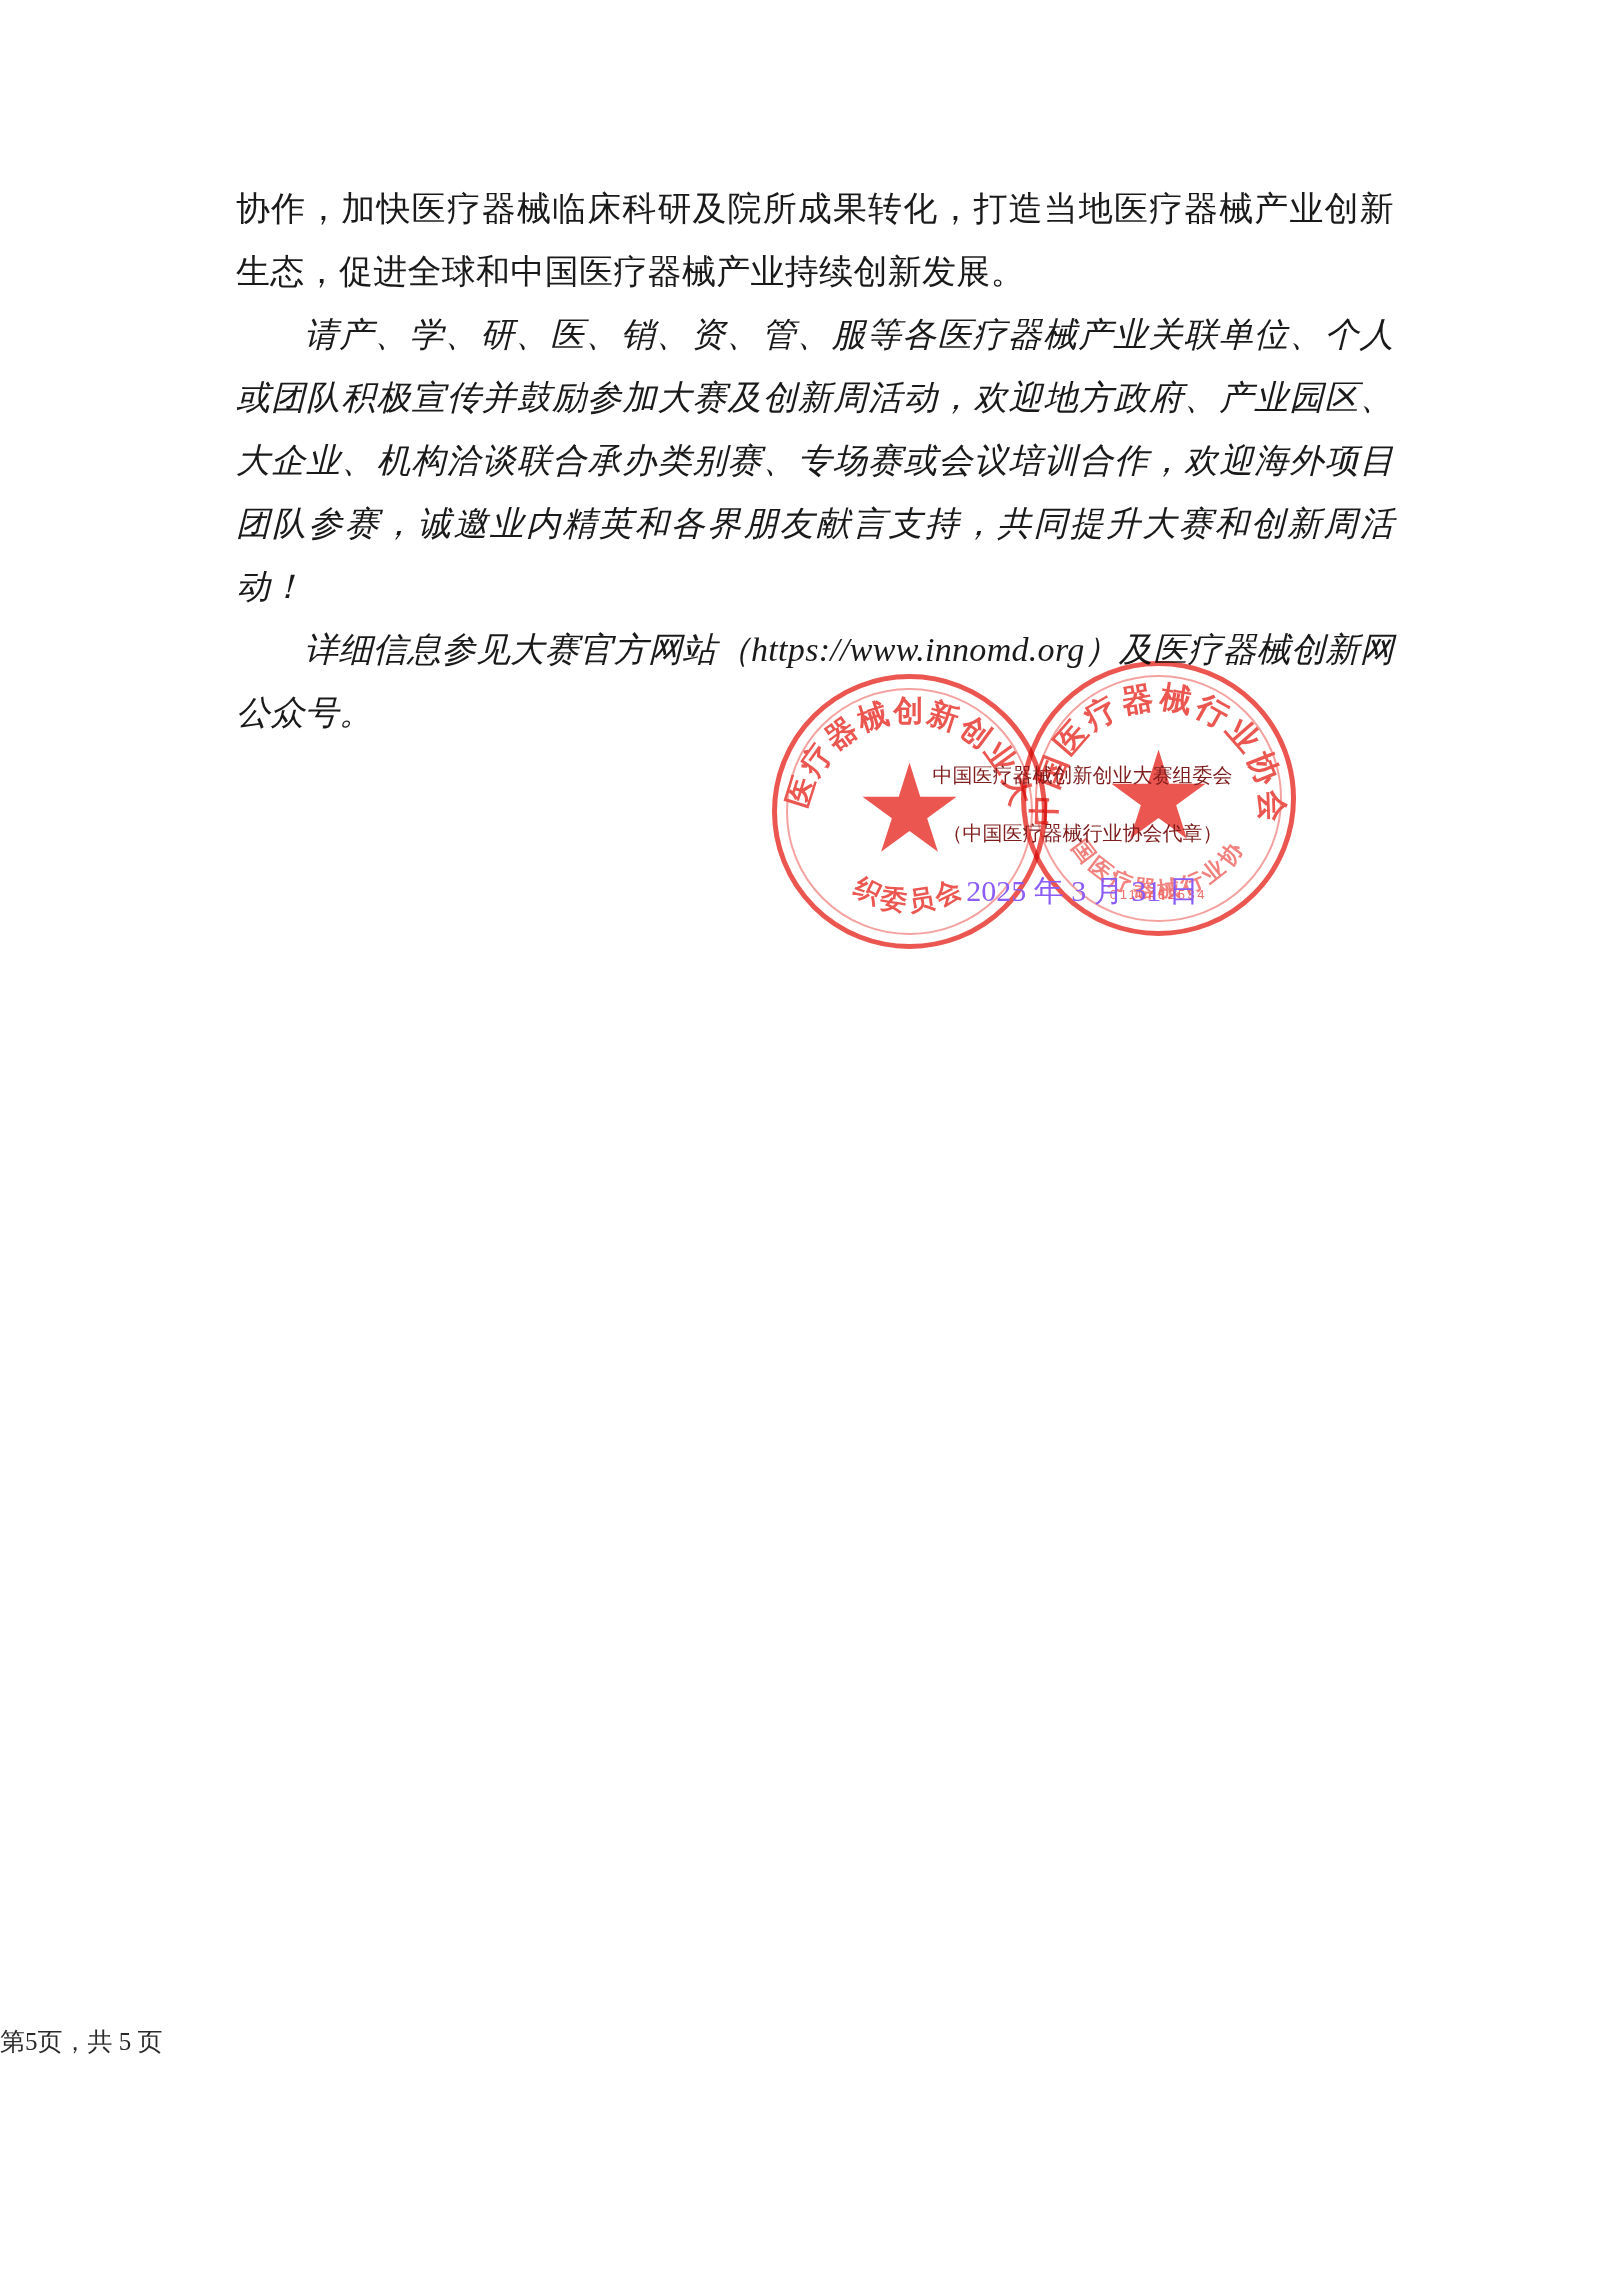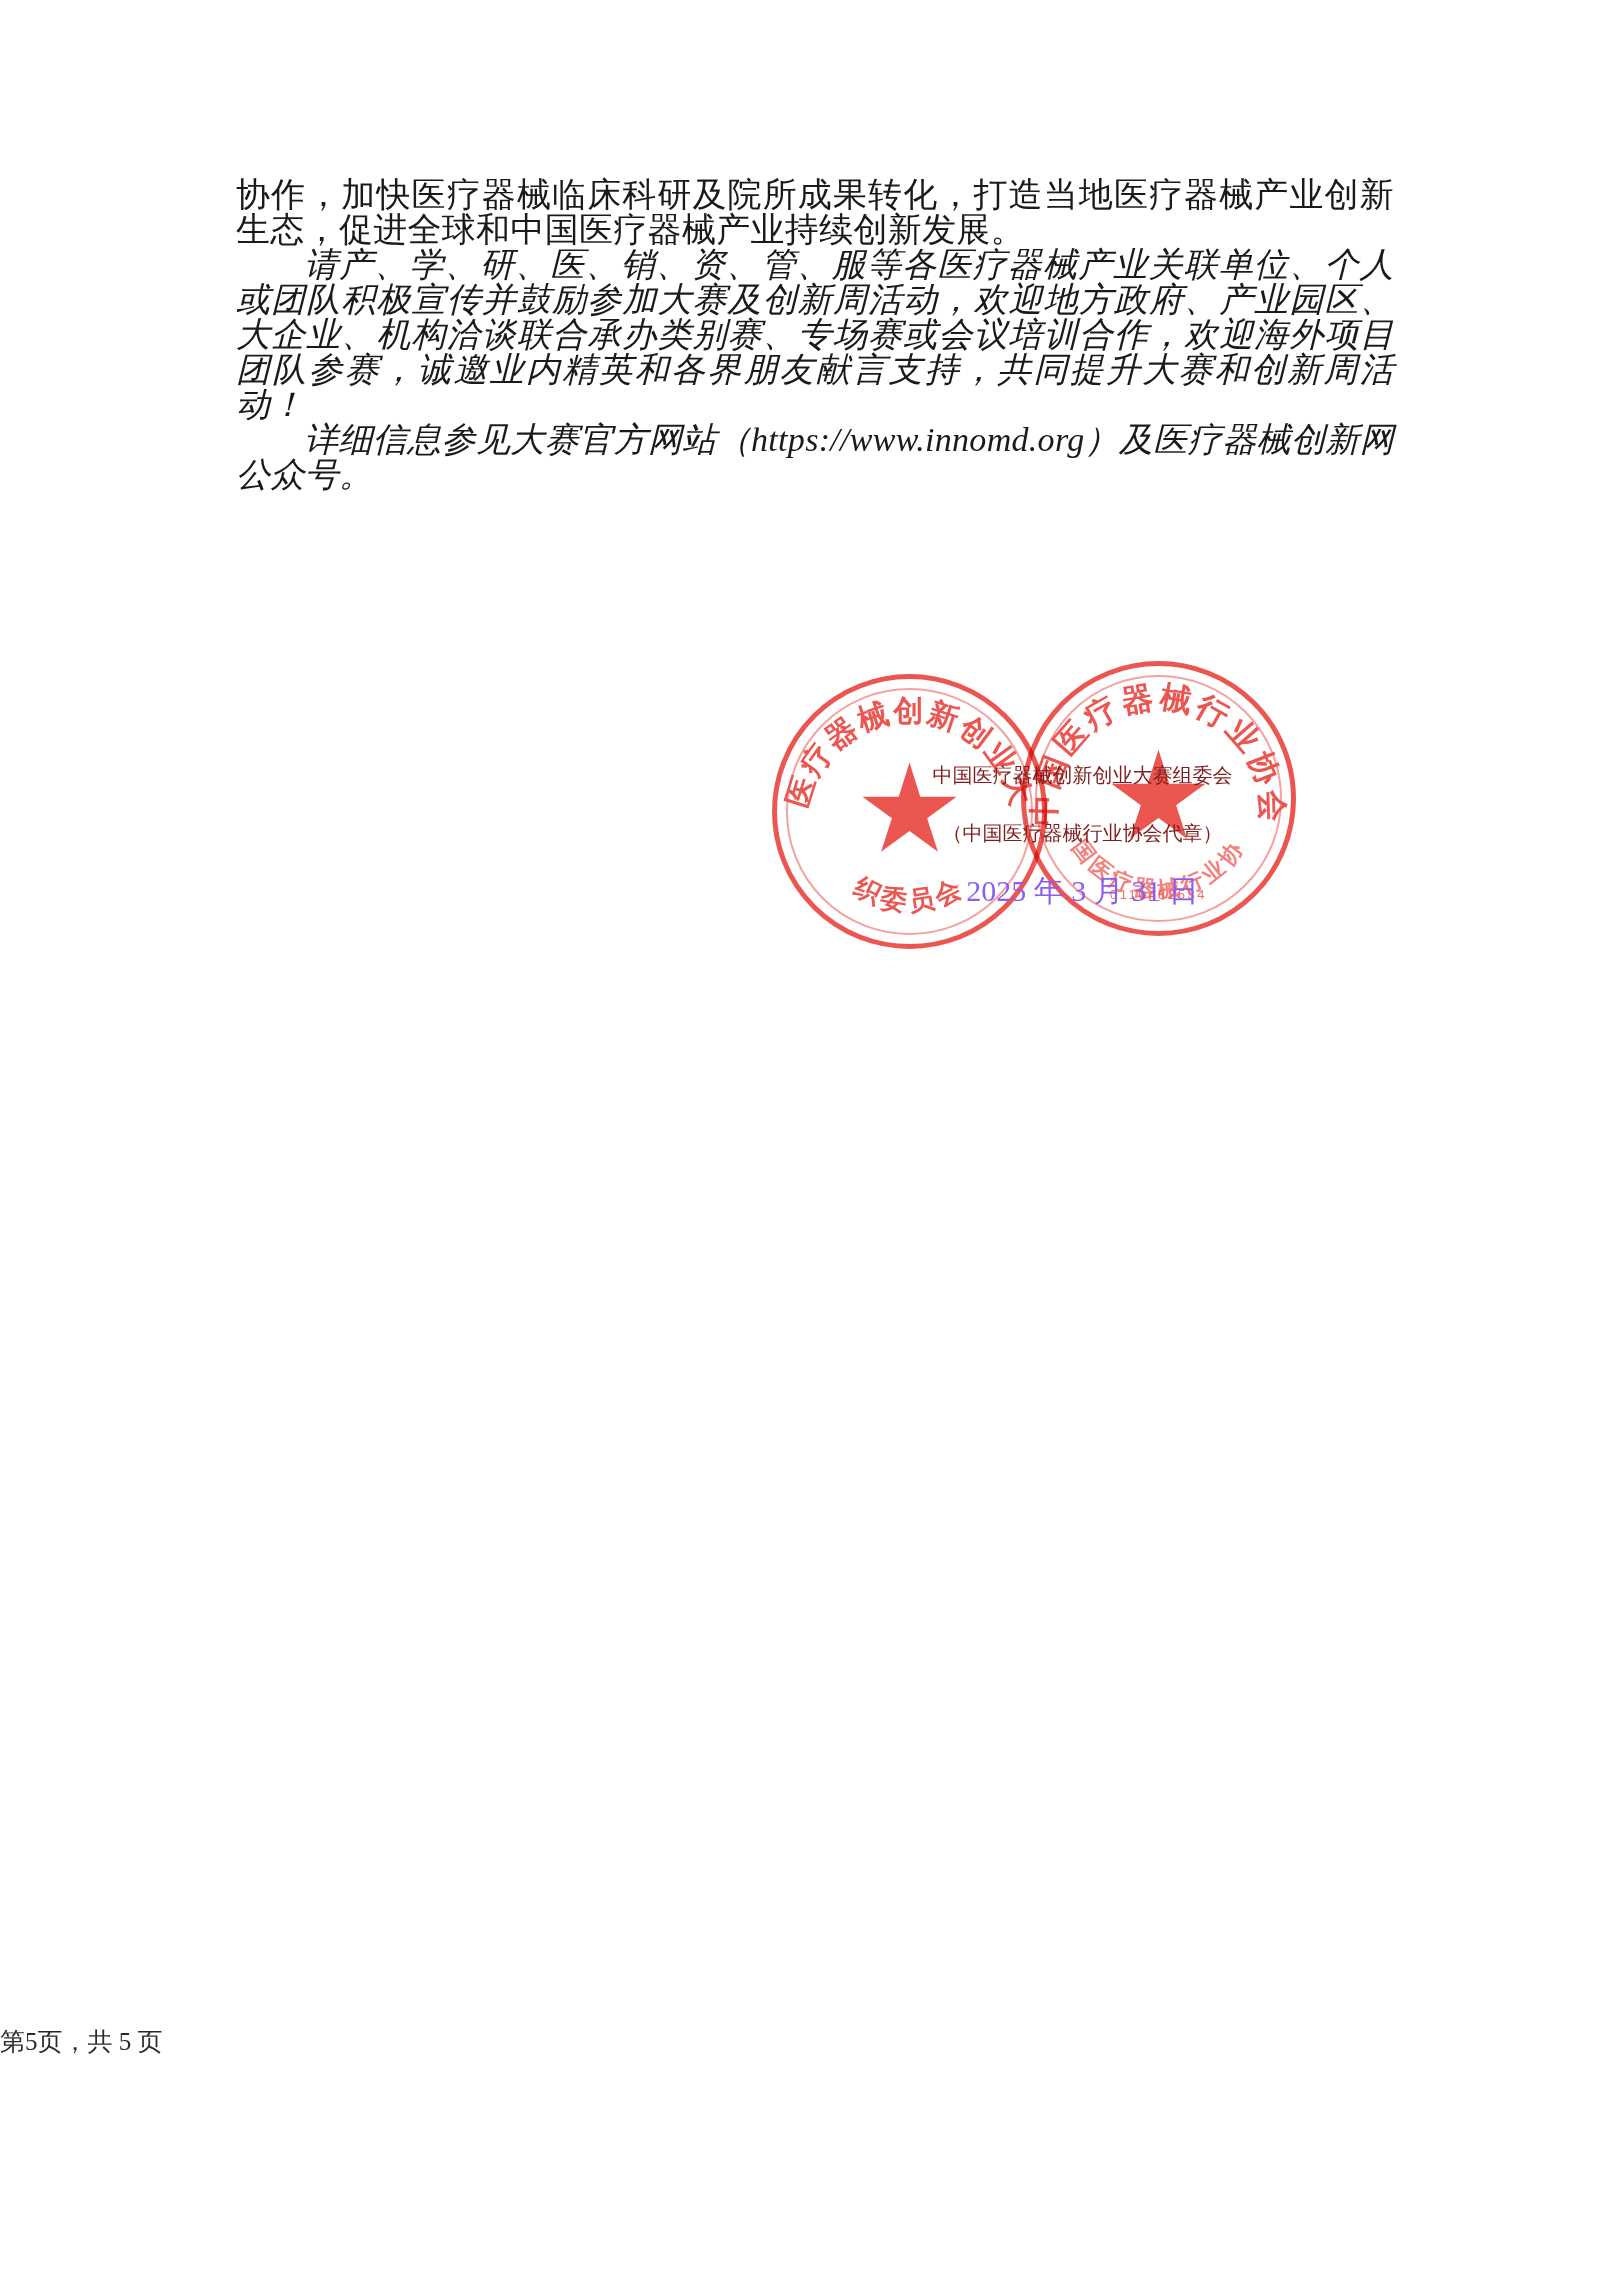--- a/index.html
+++ b/index.html
@@ -19,21 +19,21 @@
   }
   .content {
     position: absolute;
     left: 236px;
     top: 177px;
     width: 1158px;
   }
   .para {
     font-family: "Liberation Serif", serif;
     font-size: 34px;
-    line-height: 35px;
+    line-height: 63px;
     color: #1a1a1a;
     text-align: justify;
     text-justify: inter-ideograph;
     margin: 0 0 0 0;
     letter-spacing: 0.3px;
   }
   .para.indent {
     text-indent: 68px;
     font-style: italic;
   }

